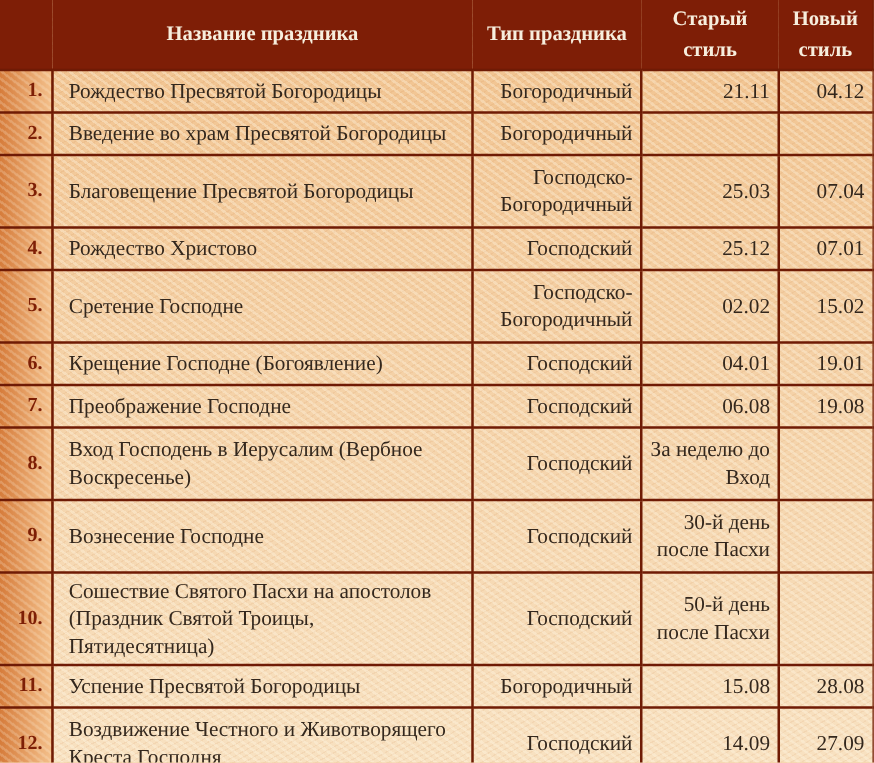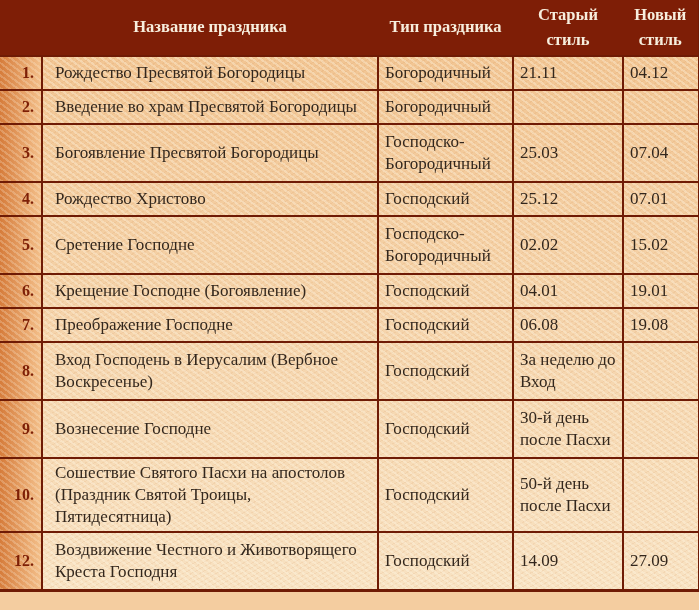--- a/index.html
+++ b/index.html
@@ -68,21 +68,21 @@
     font-size: 16px;
     text-align: right;
     padding-right: 7px;
   }
   td.name {
     text-align: left;
     padding-left: 12px;
     padding-right: 8px;
   }
   td.type, td.old, td.new {
-    text-align: left;
+    text-align: right;
     border-radius: 8px;
   }
 </style>
 </head>
 <body>
 
 <div class="page">
   <table class="feast-table">
     <colgroup>
       <col class="c-num">
@@ -110,21 +110,21 @@
       </tr>
       <tr class="s">
         <td class="num">2.</td>
         <td class="name">Введение во храм Пресвятой Богородицы</td>
         <td class="type">Богородичный</td>
         <td class="old"></td>
         <td class="new"></td>
       </tr>
       <tr class="d">
         <td class="num">3.</td>
-        <td class="name">Богоявление Пресвятой Богородицы</td>
+        <td class="name">Благовещение Пресвятой Богородицы</td>
         <td class="type">Господско-Богородичный</td>
         <td class="old">25.03</td>
         <td class="new">07.04</td>
       </tr>
       <tr class="s">
         <td class="num">4.</td>
         <td class="name">Рождество Христово</td>
         <td class="type">Господский</td>
         <td class="old">25.12</td>
         <td class="new">07.01</td>
@@ -164,20 +164,27 @@
         <td class="old">30-й день после Пасхи</td>
         <td class="new"></td>
       </tr>
       <tr class="d">
         <td class="num">10.</td>
         <td class="name">Сошествие Святого Пасхи на апостолов (Праздник Святой Троицы, Пятидесятница)</td>
         <td class="type">Господский</td>
         <td class="old">50-й день после Пасхи</td>
         <td class="new"></td>
       </tr>
+      <tr class="s">
+        <td class="num">11.</td>
+        <td class="name">Успение Пресвятой Богородицы</td>
+        <td class="type">Богородичный</td>
+        <td class="old">15.08</td>
+        <td class="new">28.08</td>
+      </tr>
       <tr class="d">
         <td class="num">12.</td>
         <td class="name">Воздвижение Честного и Животворящего Креста Господня</td>
         <td class="type">Господский</td>
         <td class="old">14.09</td>
         <td class="new">27.09</td>
       </tr>
     </tbody>
   </table>
 </div>

